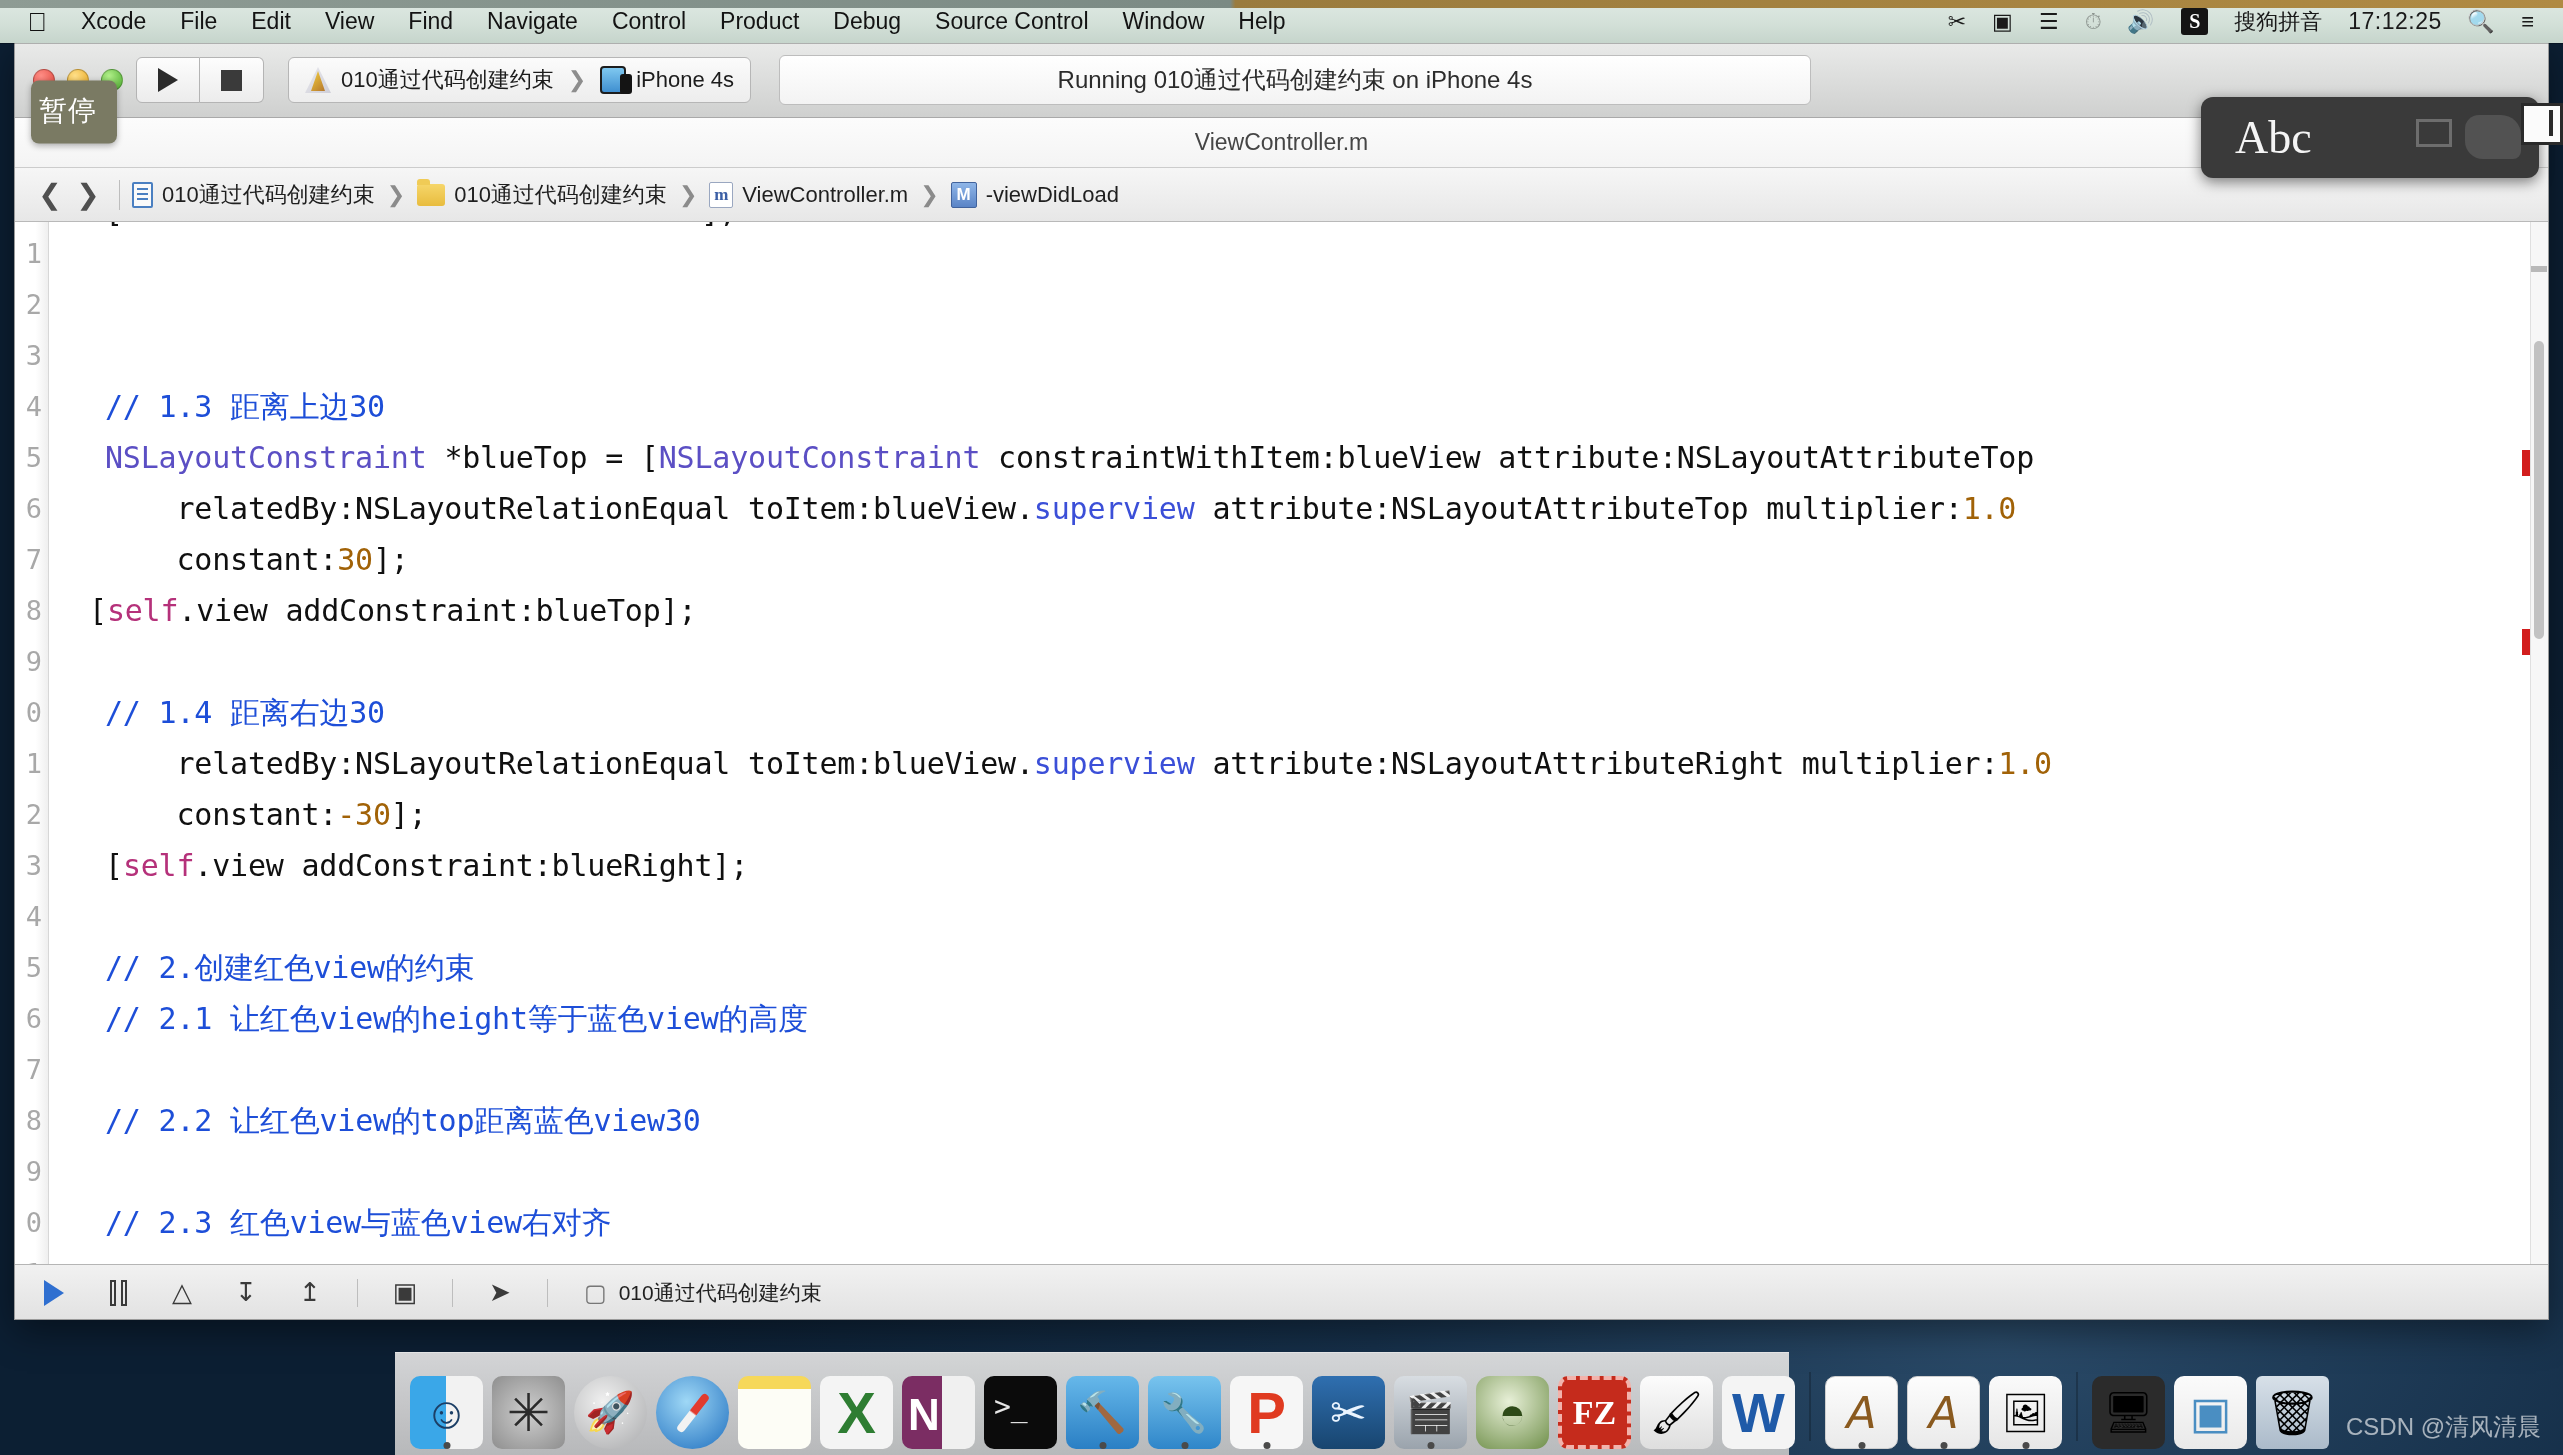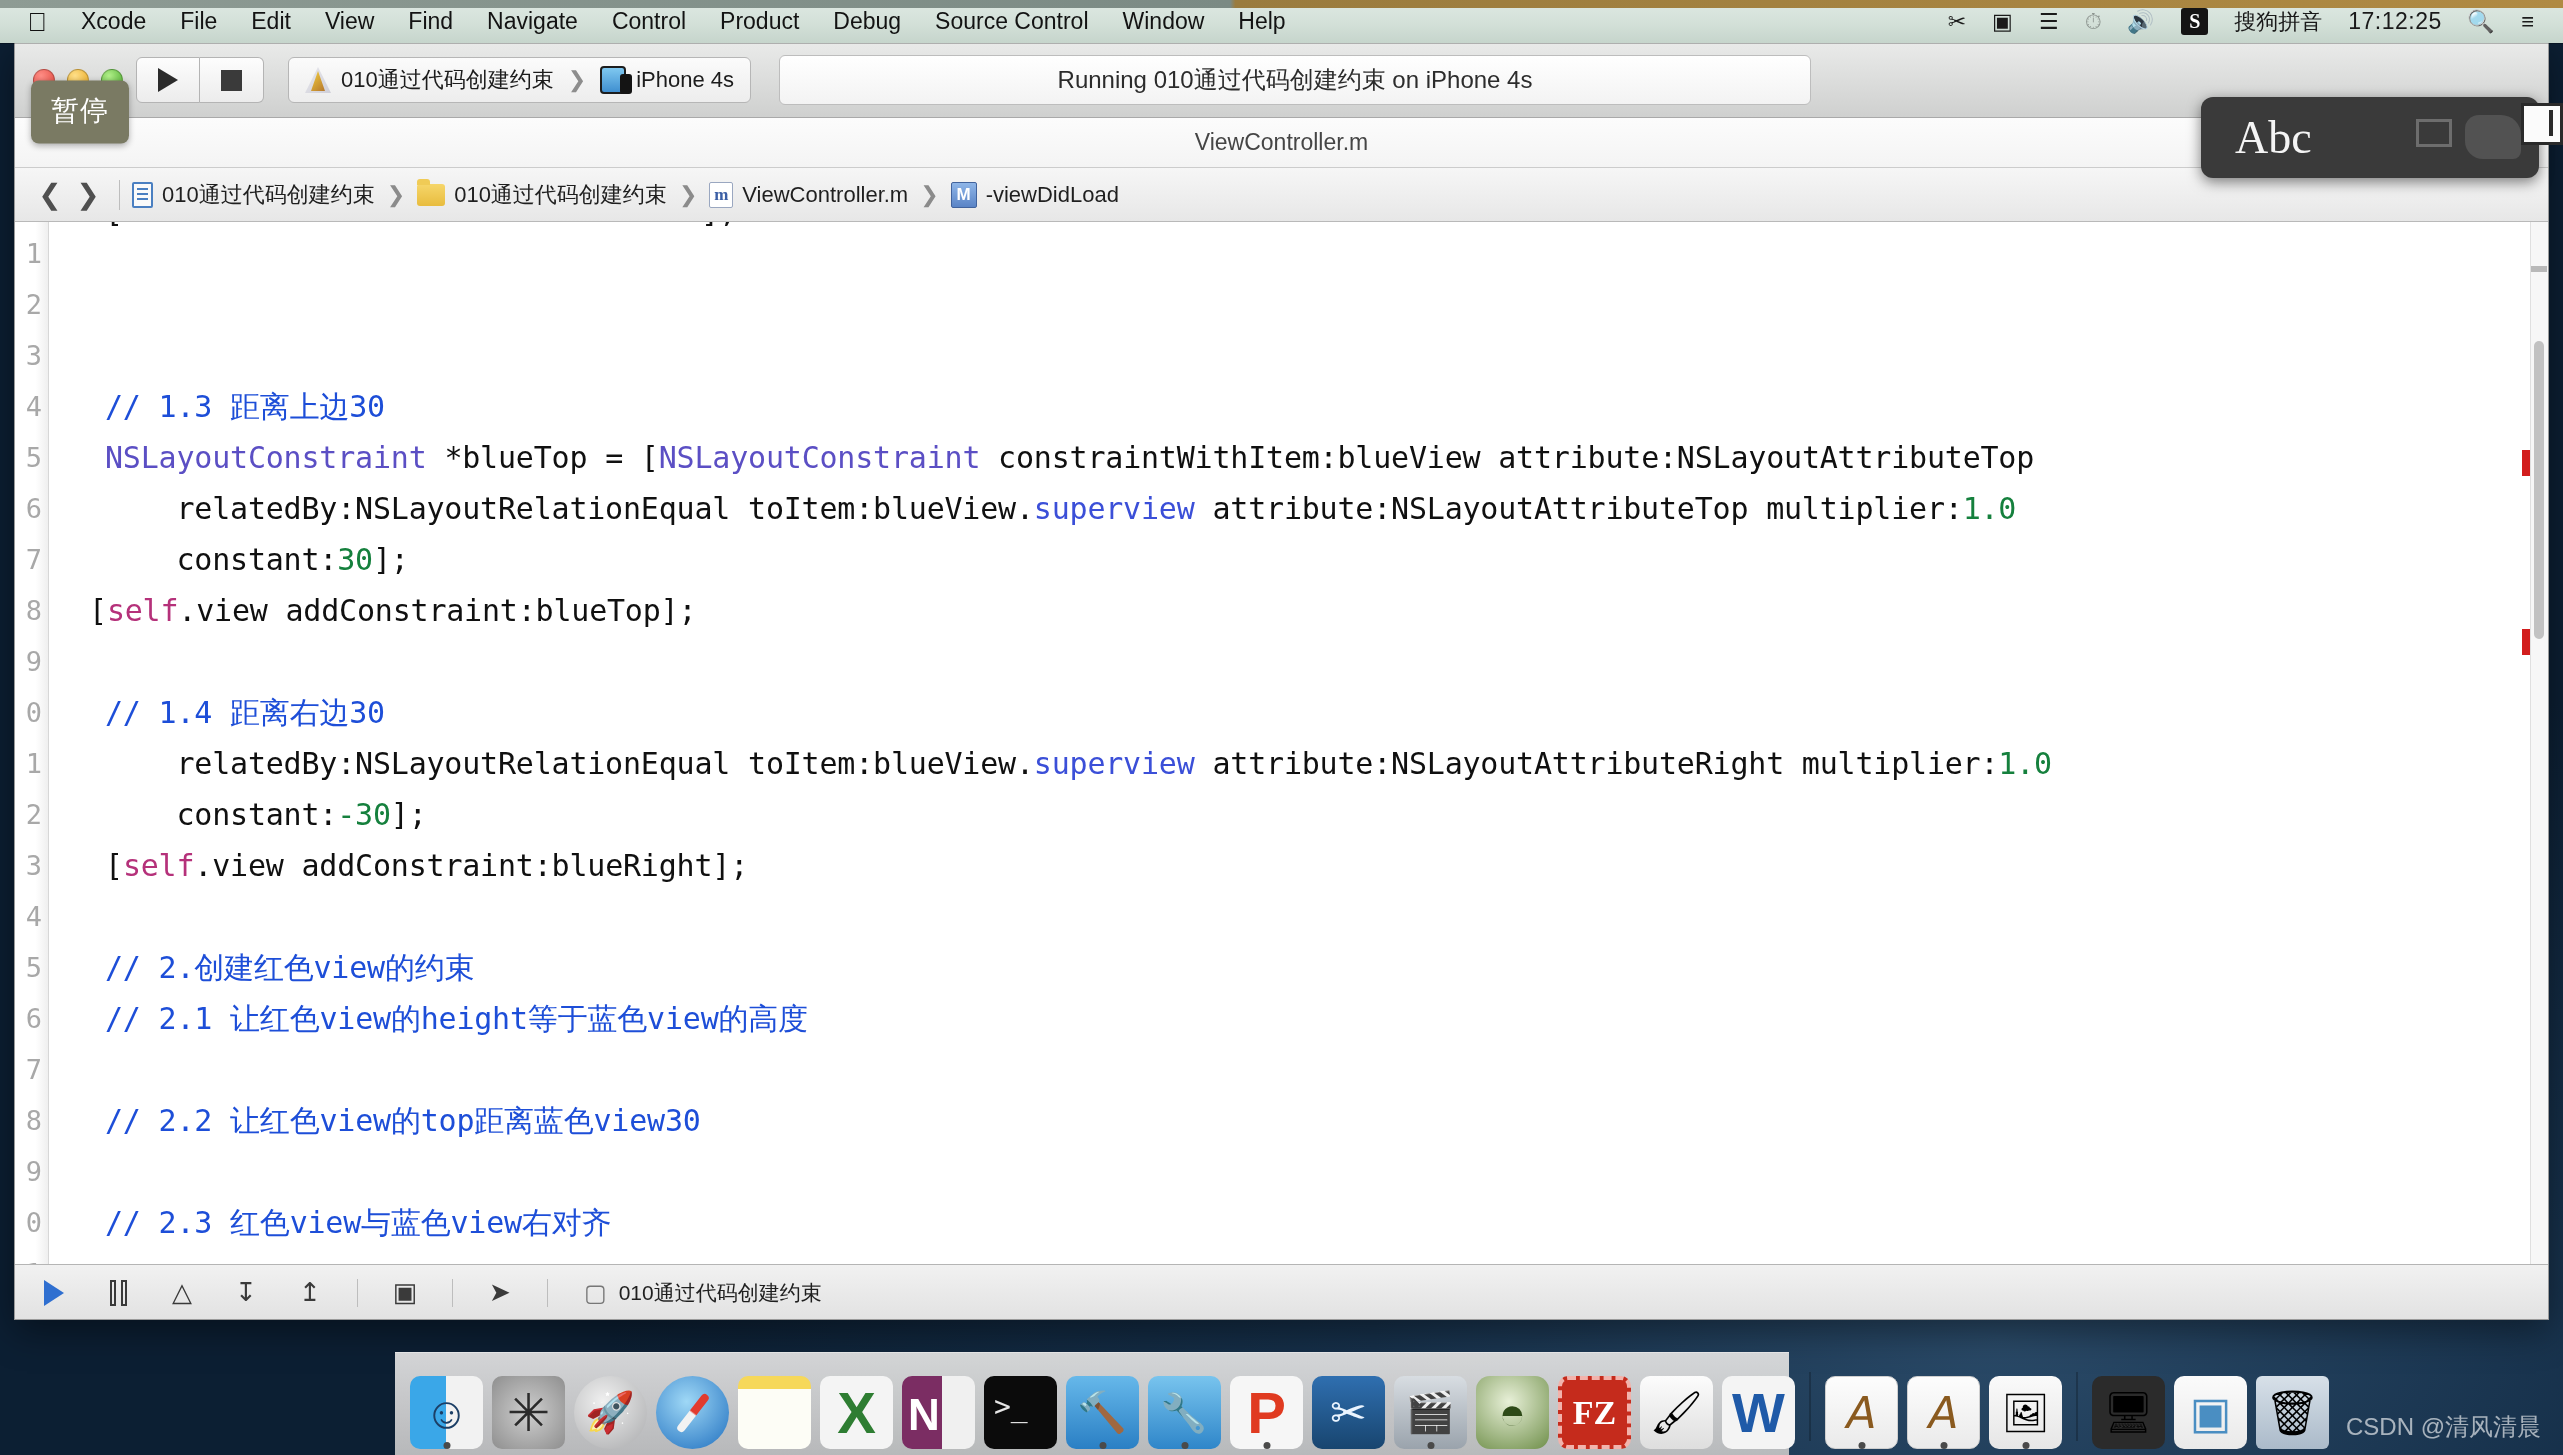--- a/index.html
+++ b/index.html
@@ -84,21 +84,21 @@
   }
   .tl { width: 22px; height: 22px; border-radius: 50%; border: 1px solid rgba(0,0,0,.22); }
   .tl.r { background: radial-gradient(circle at 35% 30%, #ff8e86, #e0463c); }
   .tl.y { background: radial-gradient(circle at 35% 30%, #ffe08a, #e8a61c); }
   .tl.g { background: radial-gradient(circle at 35% 30%, #b2f08a, #4aa92c); }
 
   #tooltip-pause {
     position: absolute; left: 16px; top: 69px;
     transform: translateY(-50%);
     background: #7a7a63; color: #fff;
-    font-size: 28px; padding: 11px 20px 14px 20px;
+    font-size: 28px; padding: 11px 20px 14px 8px;
     border-radius: 8px; letter-spacing: 1px;
     z-index: 20;
     box-shadow: 0 2px 6px rgba(0,0,0,.3);
   }
 
   .tb-btn {
     width: 64px; height: 46px;
     background: linear-gradient(to bottom, #fdfdfd, #ececec);
     border: 1px solid #b4b4b4;
     display: flex; align-items: center; justify-content: center;
@@ -234,21 +234,21 @@
     height: 51px; line-height: 51px;
     font-family: "DejaVu Sans Mono", monospace;
     font-size: 30px;
     white-space: pre;
     padding-left: 56px;
     color: #101010;
     letter-spacing: -0.2px;
   }
   .cmt   { color: #1d4ed8; }
   .type  { color: #5b4fc4; }
-  .num   { color: #15803d; }
+  .num   { color: #a16207; }
   .ident { color: #101010; }
   .selfk { color: #b5317a; }
   .prop  { color: #3b4fd8; }
   #clipped-top-line {
     position: absolute; top: -28px; left: 56px;
     font-family: "DejaVu Sans Mono", monospace;
     font-size: 30px; color: #101010; white-space: pre;
   }
 
   

